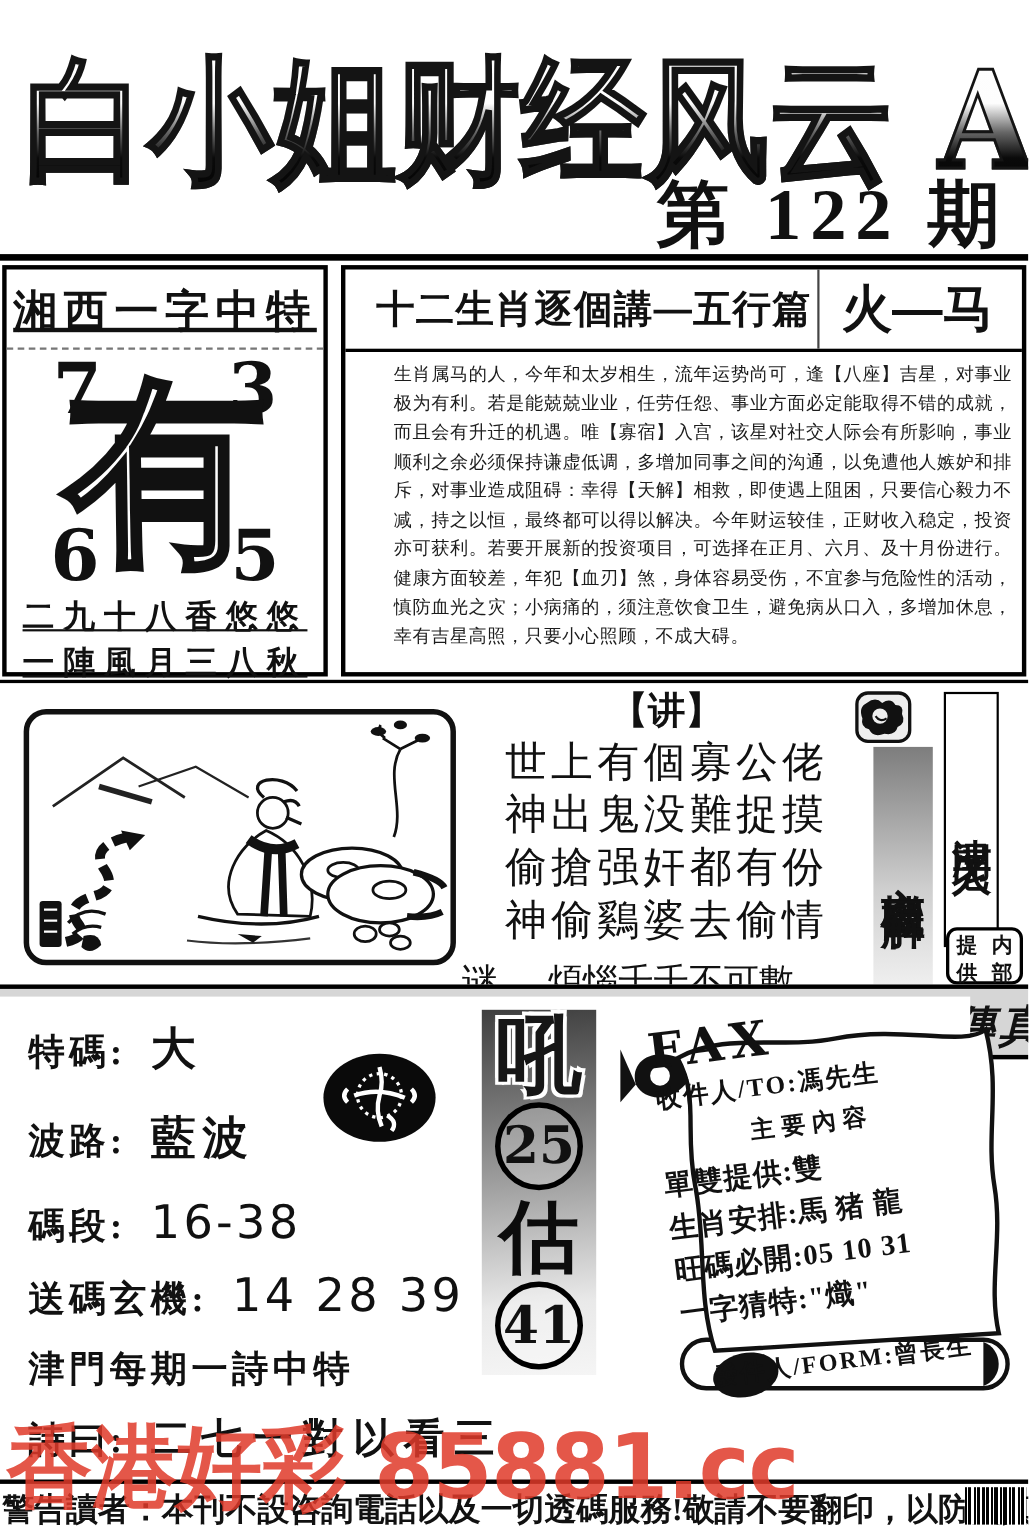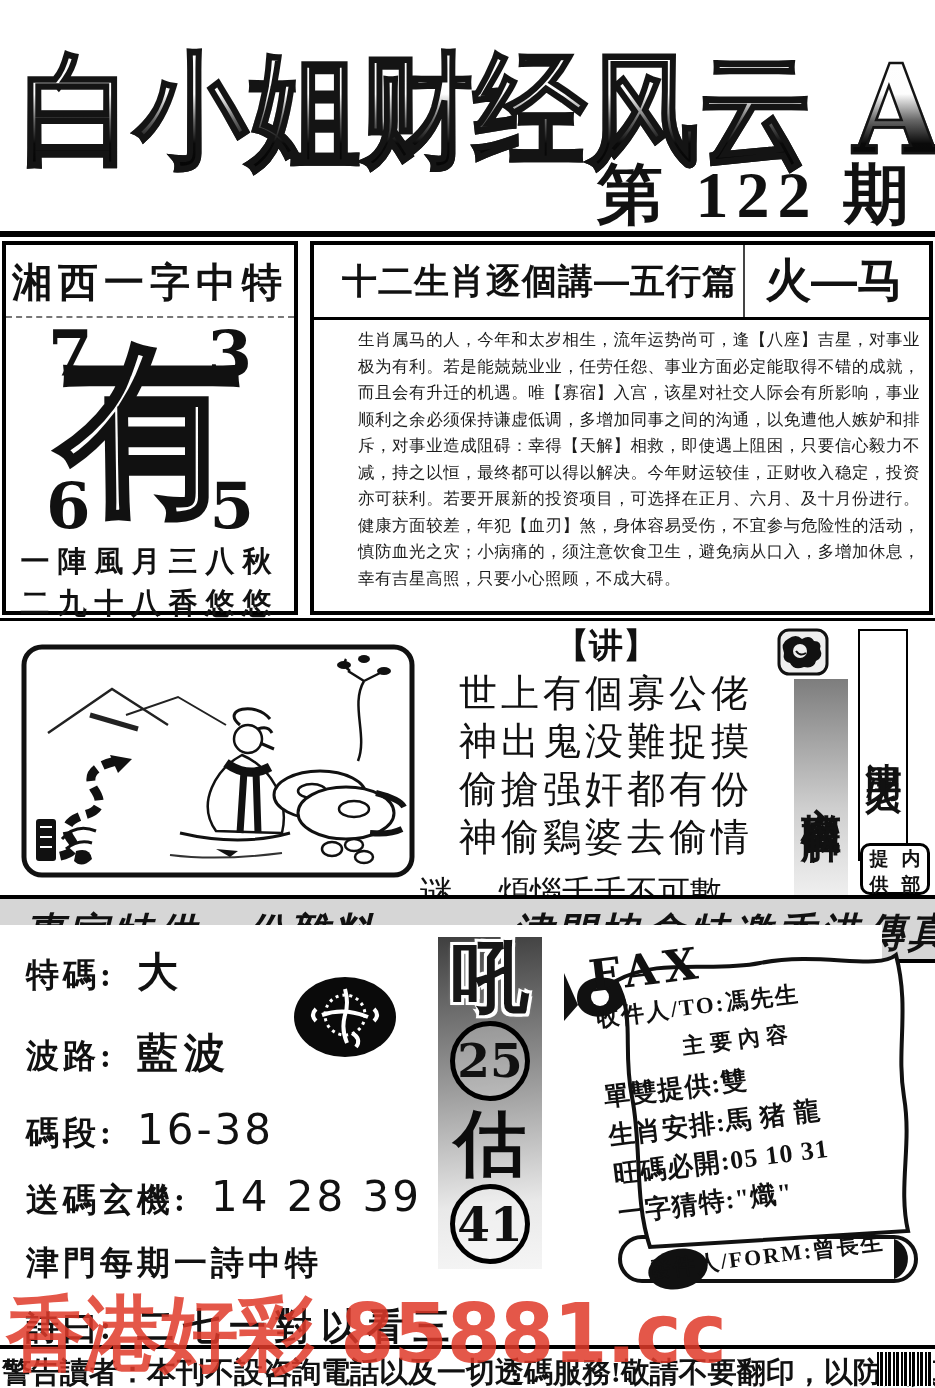--- a/index.html
+++ b/index.html
@@ -12,21 +12,21 @@
     white-space:nowrap;letter-spacing:1px;transform:scaleY(1.1);transform-origin:top left;
     background:linear-gradient(180deg,#ffffff 0%,#fdfdfd 40%,#666 56%,#0a0a0a 70%,#000 100%);
     -webkit-background-clip:text;background-clip:text;color:transparent;
     -webkit-text-stroke:2.5px #141414;}
   .issue{position:absolute;right:18px;top:150px;font-size:66px;font-weight:700;
     letter-spacing:8px;white-space:nowrap;font-family:"Liberation Serif",serif;}
   .hr1{position:absolute;left:0;top:231px;width:935px;height:6px;background:#000;}
 
   
   .left-box{position:absolute;left:2px;top:241px;width:296px;height:374px;
-    border:4px solid #000;box-sizing:border-box;background:#fff;}
+    border:4px solid #000;box-sizing:border-box;background:#fff;text-decoration:underline;}
   .lb-header{text-align:center;font-size:40px;font-weight:700;letter-spacing:6px;
     padding:10px 0 6px 0;border-bottom:2px dashed #777;}
   .lb-grid{position:relative;height:222px;}
   .lb-big{position:absolute;left:50%;top:52%;transform:translate(-50%,-50%);
     font-size:182px;font-weight:700;color:#fff;-webkit-text-stroke:5px #111;line-height:1;}
   .lb-num{position:absolute;font-family:"DejaVu Serif",serif;font-weight:700;font-size:64px;line-height:1;}
   .lb-tl{left:42px;top:4px;} .lb-tr{right:42px;top:4px;}
   .lb-bl{left:40px;bottom:2px;} .lb-br{right:40px;bottom:2px;}
   .lb-poem{text-align:center;font-size:29px;font-weight:700;letter-spacing:8px;line-height:42px;}
   .lb-footer{border-top:4px solid #000;margin-top:8px;padding:16px 0 0 26px;
@@ -65,21 +65,21 @@
   .badge span{display:flex;align-items:center;justify-content:center;font-size:19px;font-weight:700;}
 
   
   .banner{position:absolute;left:0;top:895px;width:935px;height:68px;box-sizing:border-box;
     background:#d6d6d6;border-top:4px solid #000;border-bottom:4px solid #000;}
   .banner span{position:absolute;top:6px;font-size:40px;font-weight:700;font-style:italic;
     letter-spacing:4px;white-space:nowrap;}
   .banner .b-left{left:24px;} .banner .b-right{left:512px;}
 
   
-  .bottom-box{position:absolute;left:0;top:925px;width:882px;height:382px;background:#fff;}
+  .bottom-box{position:absolute;left:0;top:906px;width:882px;height:382px;background:#fff;}
   .tips{position:absolute;left:26px;top:20px;width:420px;}
   .tip-row{white-space:nowrap;font-weight:700;}
   .tip-label{font-size:33px;letter-spacing:4px;}
   .tip-value{font-size:41px;letter-spacing:6px;margin-left:18px;}
   .tip-digits{font-family:"DejaVu Sans",sans-serif;font-weight:400;font-size:42px;letter-spacing:3px;}
   .r0{margin-top:0;} .r1{margin-top:26px;} .r2{margin-top:24px;} .r3{margin-top:16px;}
   .r4{margin-top:18px;font-size:34px;letter-spacing:5px;} .r5{margin-top:16px;}
   .r5 .tip-value{font-size:37px;letter-spacing:9px;}
   .oval-logo{position:absolute;left:292px;top:50px;}
   .strip{position:absolute;left:438px;top:12px;width:104px;height:332px;
@@ -126,22 +126,22 @@
   <div class="left-box">
     <div class="lb-header">湘西一字中特</div>
     <div class="lb-grid">
       <span class="lb-num lb-tl">7</span>
       <span class="lb-num lb-tr">3</span>
       <span class="lb-big">有</span>
       <span class="lb-num lb-bl">6</span>
       <span class="lb-num lb-br">5</span>
     </div>
     <div class="lb-poem">
+      <div>二九十八香悠悠</div>
       <div>一陣風月三八秋</div>
-      <div>二九十八香悠悠</div>
     </div>
     <div class="lb-footer">欲錢買 ·脚定天下</div>
   </div>
 
   <div class="zodiac-box">
     <div class="z-header">
       <div class="z-title">十二生肖逐個講—五行篇</div>
       <div class="z-elem">火—马</div>
     </div>
     <div class="z-para">生肖属马的人，今年和太岁相生，流年运势尚可，逢【八座】吉星，对事业极为有利。若是能兢兢业业，任劳任怨、事业方面必定能取得不错的成就，而且会有升迁的机遇。唯【寡宿】入宫，该星对社交人际会有所影响，事业顺利之余必须保持谦虚低调，多增加同事之间的沟通，以免遭他人嫉妒和排斥，对事业造成阻碍：幸得【天解】相救，即使遇上阻困，只要信心毅力不减，持之以恒，最终都可以得以解决。今年财运较佳，正财收入稳定，投资亦可获利。若要开展新的投资项目，可选择在正月、六月、及十月份进行。健康方面较差，年犯【血刃】煞，身体容易受伤，不宜参与危险性的活动，慎防血光之灾；小病痛的，须注意饮食卫生，避免病从口入，多增加休息，幸有吉星高照，只要小心照顾，不成大碍。</div>

